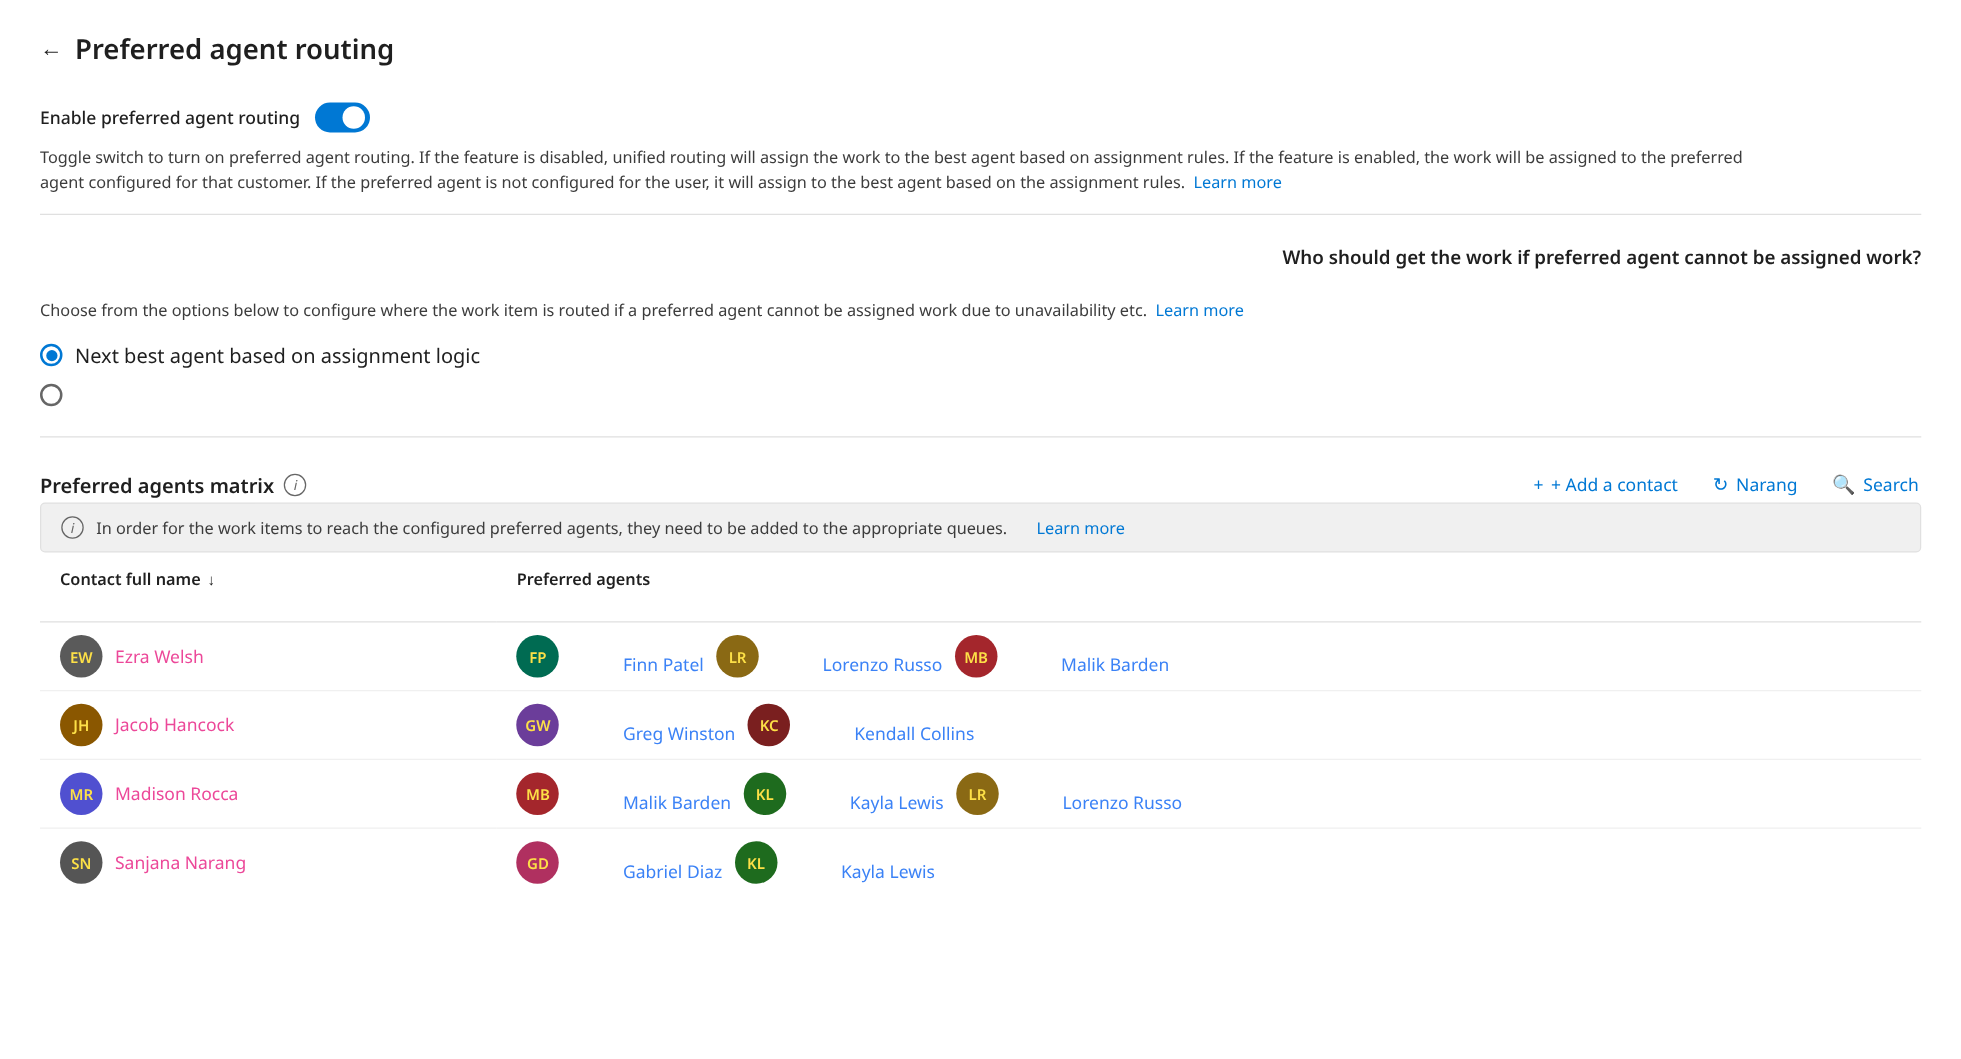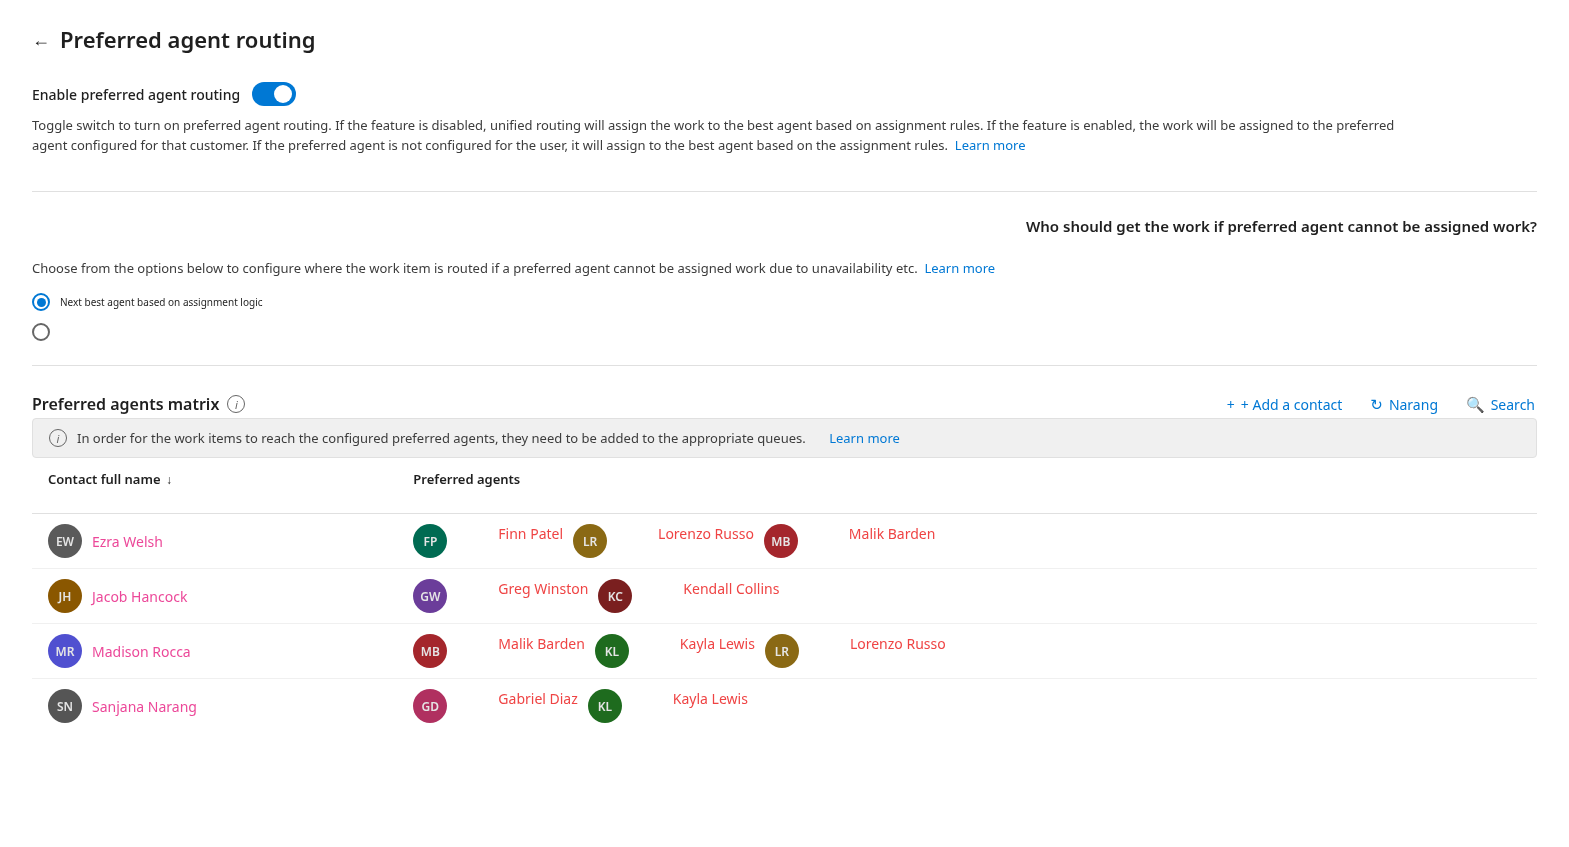--- a/index.html
+++ b/index.html
@@ -30,21 +30,21 @@
     }
     .page-title {
       font-size: 22px;
       font-weight: 600;
       color: #1f1f1f;
     }
 
     
     .section {
       margin-bottom: 0;
-      padding-bottom: 36px;
+      padding-bottom: 16px;
       border-bottom: 1px solid #e0e0e0;
       margin-top: 16px;
     }
     .enable-row {
       display: flex;
       align-items: center;
       gap: 12px;
       margin-bottom: 10px;
     }
     .enable-label {
@@ -96,21 +96,21 @@
       font-weight: 600;
       margin-bottom: 23px;
       text-align: right;
     }
     .section2-desc {
       font-size: 13px;
       color: #3c3c3c;
       margin-bottom: 16px;
     }
     .radio-group { display: flex; flex-direction: column; gap: 12px; }
-    .radio-item { display: flex; align-items: center; gap: 10px; font-size: 10px; }
+    .radio-item { display: flex; align-items: center; gap: 10px; font-size: 16px; }
     .radio-circle {
       width: 18px; height: 18px;
       border-radius: 50%;
       border: 2px solid #0078d4;
       display: flex; align-items: center; justify-content: center;
       flex-shrink: 0;
     }
     .radio-circle.selected::after {
       content: '';
       width: 9px; height: 9px;
@@ -214,43 +214,43 @@
       display: flex;
       align-items: center;
       gap: 10px;
     }
     .avatar {
       width: 34px; height: 34px;
       border-radius: 50%;
       display: flex; align-items: center; justify-content: center;
       font-size: 12px;
       font-weight: 600;
-      color: #e5e5e5;
+      color: #fde047;
       flex-shrink: 0;
     }
     .contact-name {
       color: #ec4899;
       text-decoration: none;
       font-size: 14px;
     }
 
     
     .agents-cell {
       display: flex;
       align-items: center;
       gap: 10px;
       flex-wrap: wrap;
     }
     .agent-chip {
       display: flex;
-      align-items: flex-start;
+      align-items: flex-end;
       gap: 6px;
     }
     .agent-name {
-      color: #ef4444;
+      color: #3b82f6;
       text-decoration: none;
       font-size: 14px;
       margin-left: 45px;
     }
 
     
     .sort-arrow { font-size: 12px; color: #1f1f1f; margin-left: 2px; }
   </style>
 </head>
 <body>

